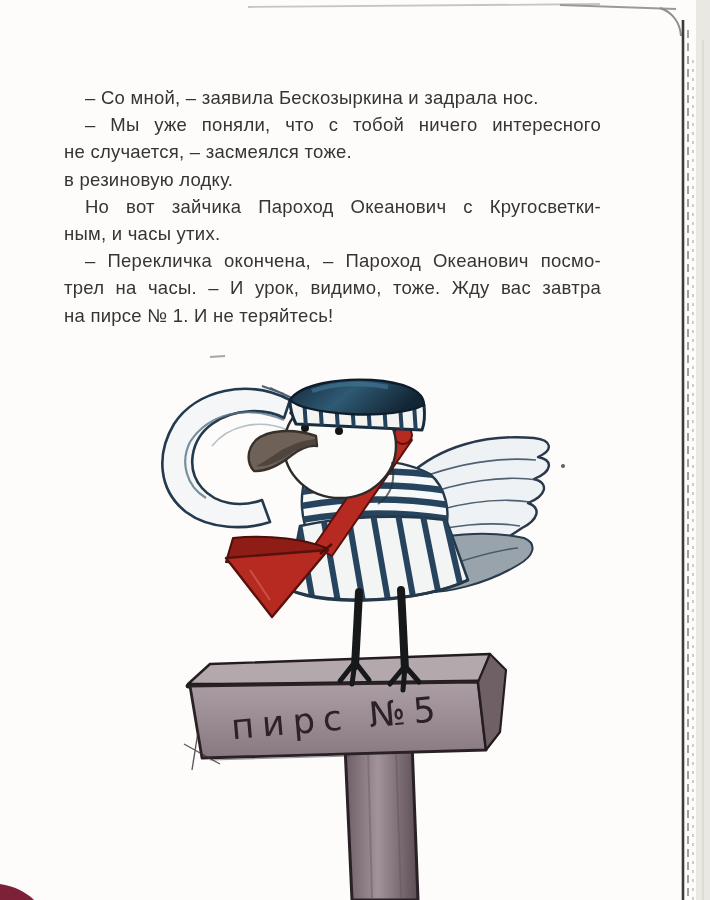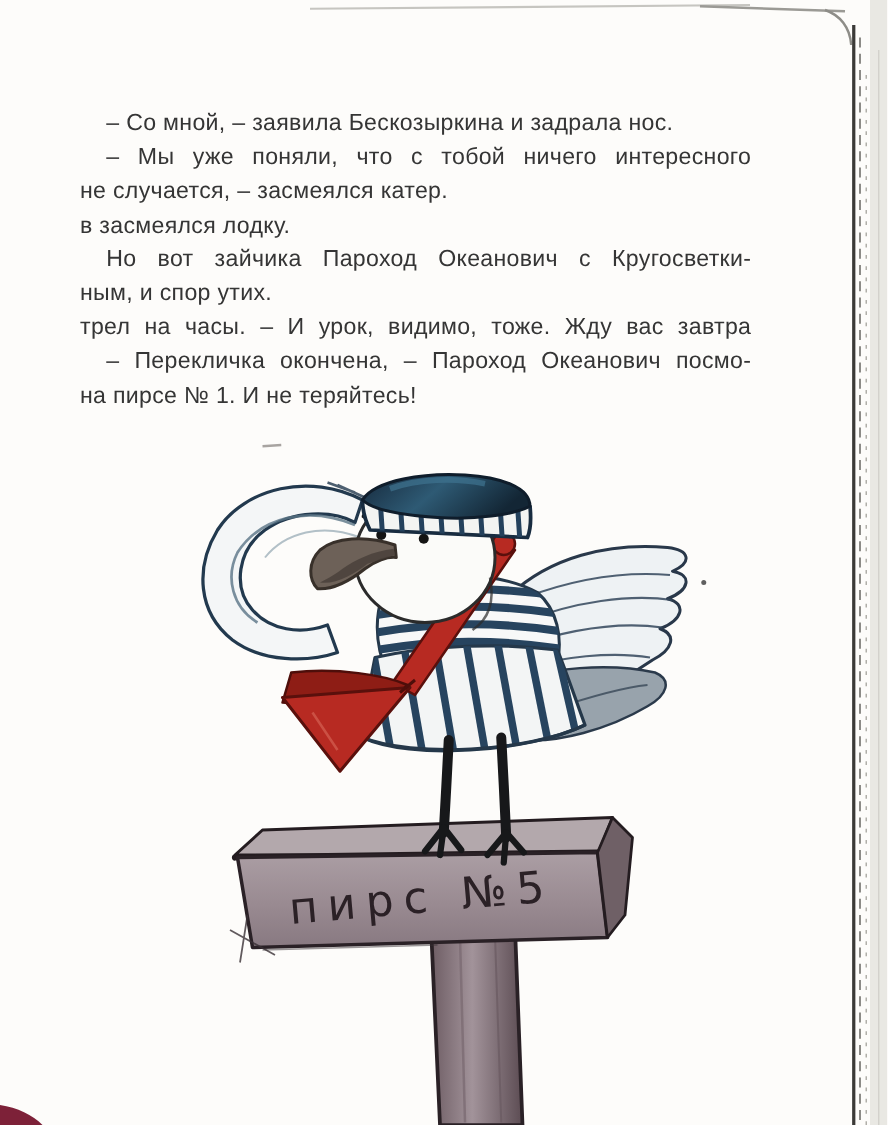--- a/index.html
+++ b/index.html
@@ -45,32 +45,32 @@
 <body>
 
 <div class="page">
 
   <div class="text-block">
     <div class="para">
       <div class="line last indent">– Со мной, – заявила Бескозыркина и задрала нос.</div>
     </div>
     <div class="para">
       <div class="line justify indent">– Мы уже поняли, что с тобой ничего интересного</div>
-      <div class="line last">не случается, – засмеялся катер.</div>
-    </div>
-    <div class="para">
-      <div class="line last">в засмеялся лодку.</div>
+      <div class="line last">не случается, – засмеялся тоже.</div>
+    </div>
+    <div class="para">
+      <div class="line last">в резиновую лодку.</div>
     </div>
     <div class="para">
       <div class="line justify indent">Но вот зайчика Пароход Океанович с Кругосветки-</div>
-      <div class="line last">ным, и спор утих.</div>
-    </div>
-    <div class="para">
+      <div class="line last">ным, и часы утих.</div>
+    </div>
+    <div class="para">
+      <div class="line justify indent">– Перекличка окончена, – Пароход Океанович посмо-</div>
       <div class="line justify">трел на часы. – И урок, видимо, тоже. Жду вас завтра</div>
-      <div class="line justify indent">– Перекличка окончена, – Пароход Океанович посмо-</div>
       <div class="line last">на пирсе № 1. И не теряйтесь!</div>
     </div>
   </div>
 
   <svg class="illustration" viewBox="0 0 440 522">
     <defs>
       <linearGradient id="plankGrad" x1="0" y1="0" x2="0" y2="1">
         <stop offset="0" stop-color="#ab9ea4"></stop>
         <stop offset="0.55" stop-color="#998a91"></stop>
         <stop offset="1" stop-color="#887981"></stop>

